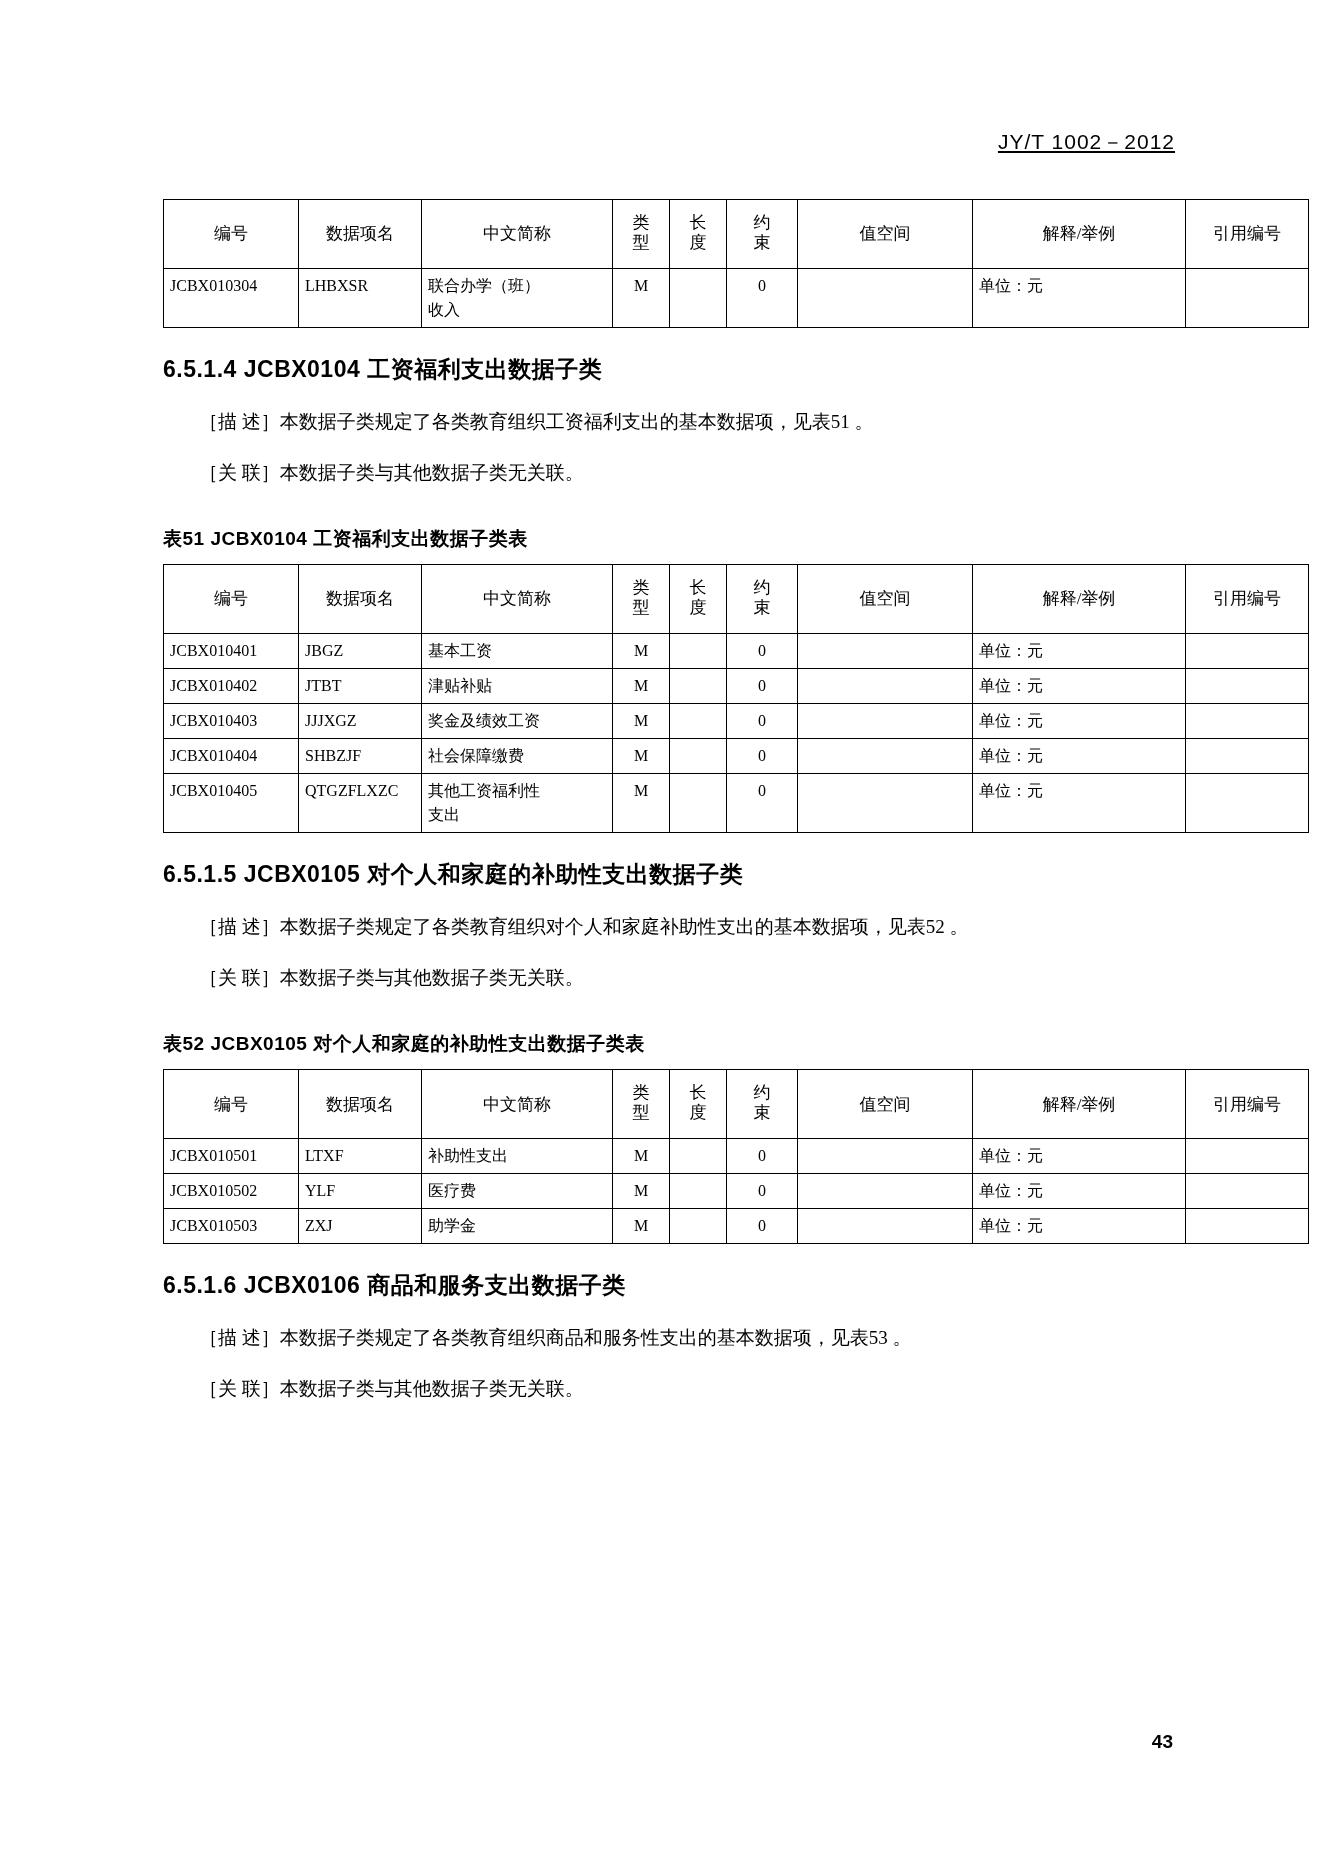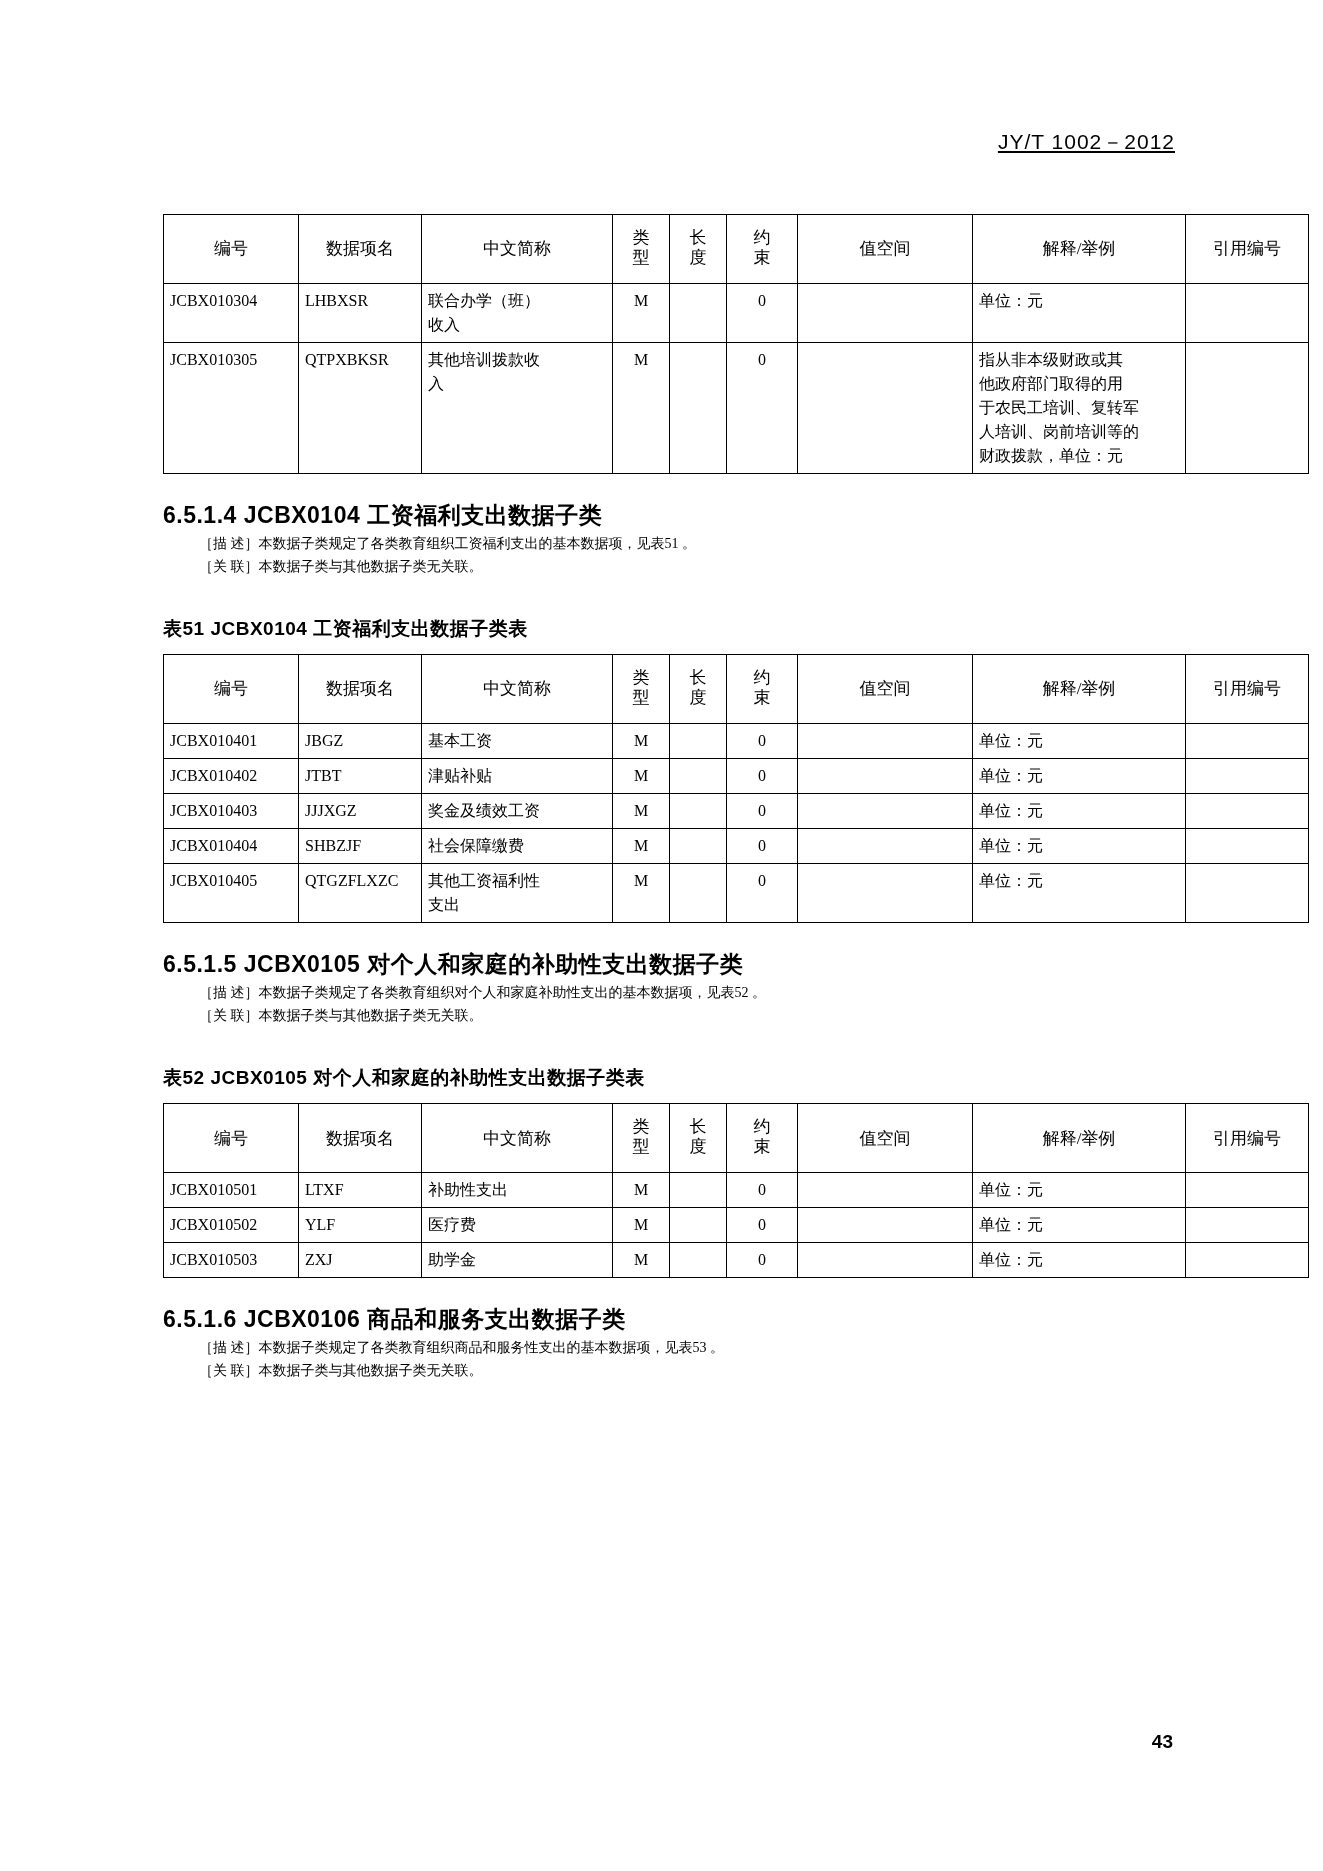--- a/index.html
+++ b/index.html
@@ -27,21 +27,21 @@
     right: 148px;
     font-family: "Liberation Sans", sans-serif;
     font-size: 21px;
     letter-spacing: 1px;
     font-weight: 400;
     text-decoration: underline;
   }
   .content {
     position: absolute;
     left: 163px;
-    top: 214px;
+    top: 199px;
     width: 1000px;
   }
   table.dt {
     border-collapse: collapse;
     width: 1000px;
     table-layout: fixed;
     font-size: 16px;
   }
   table.dt td, table.dt th {
     border: 1px solid #000;
@@ -72,22 +72,22 @@
   }
   .cell-text { font-size: 16px; }
   .sec-head {
     font-family: "Liberation Sans", sans-serif;
     font-weight: bold;
     font-size: 23px;
     margin: 26px 0 0 0;
     letter-spacing: 0.5px;
   }
   .para {
-    font-size: 14px;
-    margin: 3px 0 0 36px;
+    font-size: 19px;
+    margin: 24px 0 0 36px;
     line-height: 1.4;
   }
   .tbl-caption {
     text-align: left;
     font-family: "Liberation Sans", sans-serif;
     font-weight: bold;
     font-size: 19px;
     margin: 40px 0 12px 0;
     letter-spacing: 0.5px;
   }
@@ -128,36 +128,20 @@
         <td class="c-name cell-text">LHBXSR</td>
         <td class="c-cn cell-text multi">联合办学（班）
 收入</td>
         <td class="c-type cell-text">M</td>
         <td class="c-len cell-text"></td>
         <td class="c-cons cell-text">0</td>
         <td class="c-val cell-text"></td>
         <td class="c-exp cell-text multi">单位：元</td>
         <td class="c-ref cell-text"></td>
       </tr>
-      <tr>
-        <td class="c-num cell-text">JCBX010305</td>
-        <td class="c-name cell-text">QTPXBKSR</td>
-        <td class="c-cn cell-text multi">其他培训拨款收
-入</td>
-        <td class="c-type cell-text">M</td>
-        <td class="c-len cell-text"></td>
-        <td class="c-cons cell-text">0</td>
-        <td class="c-val cell-text"></td>
-        <td class="c-exp cell-text multi">指从非本级财政或其
-他政府部门取得的用
-于农民工培训、复转军
-人培训、岗前培训等的
-财政拨款，单位：元</td>
-        <td class="c-ref cell-text"></td>
-      </tr>
     </tbody>
       </table>
 
     <div class="sec-head">6.5.1.4  JCBX0104 工资福利支出数据子类</div>
     <div class="para">［描  述］本数据子类规定了各类教育组织工资福利支出的基本数据项，见表51  。</div>
     <div class="para">［关  联］本数据子类与其他数据子类无关联。</div>
 
     <div class="tbl-caption">表51   JCBX0104  工资福利支出数据子类表</div>
 
     <table class="dt">

